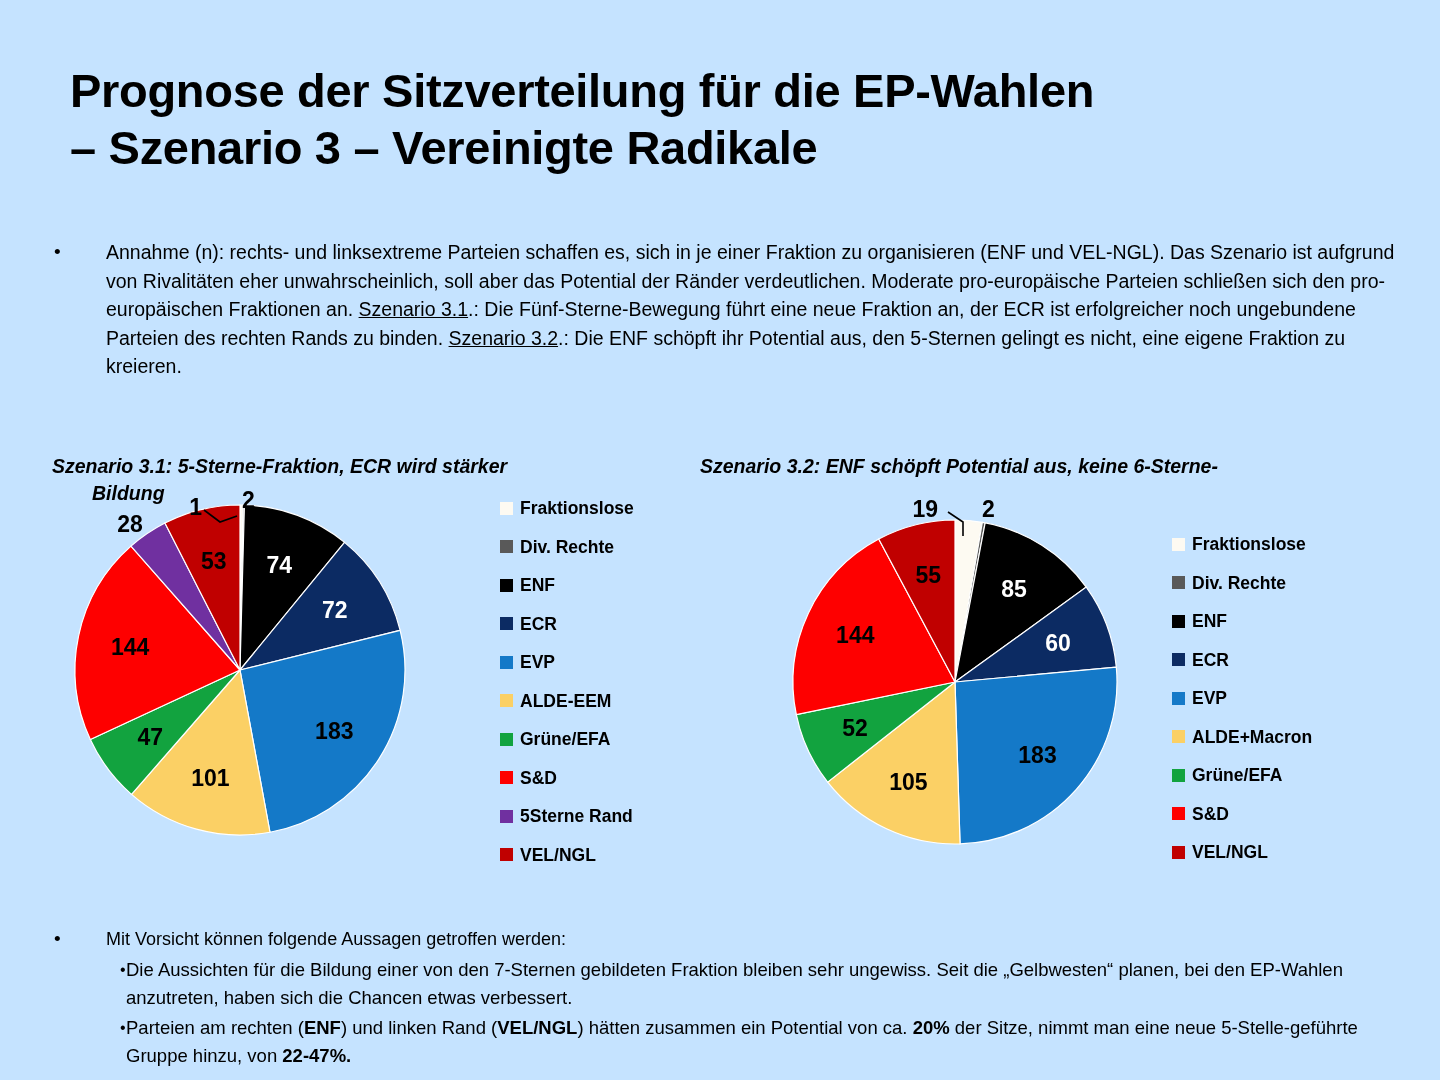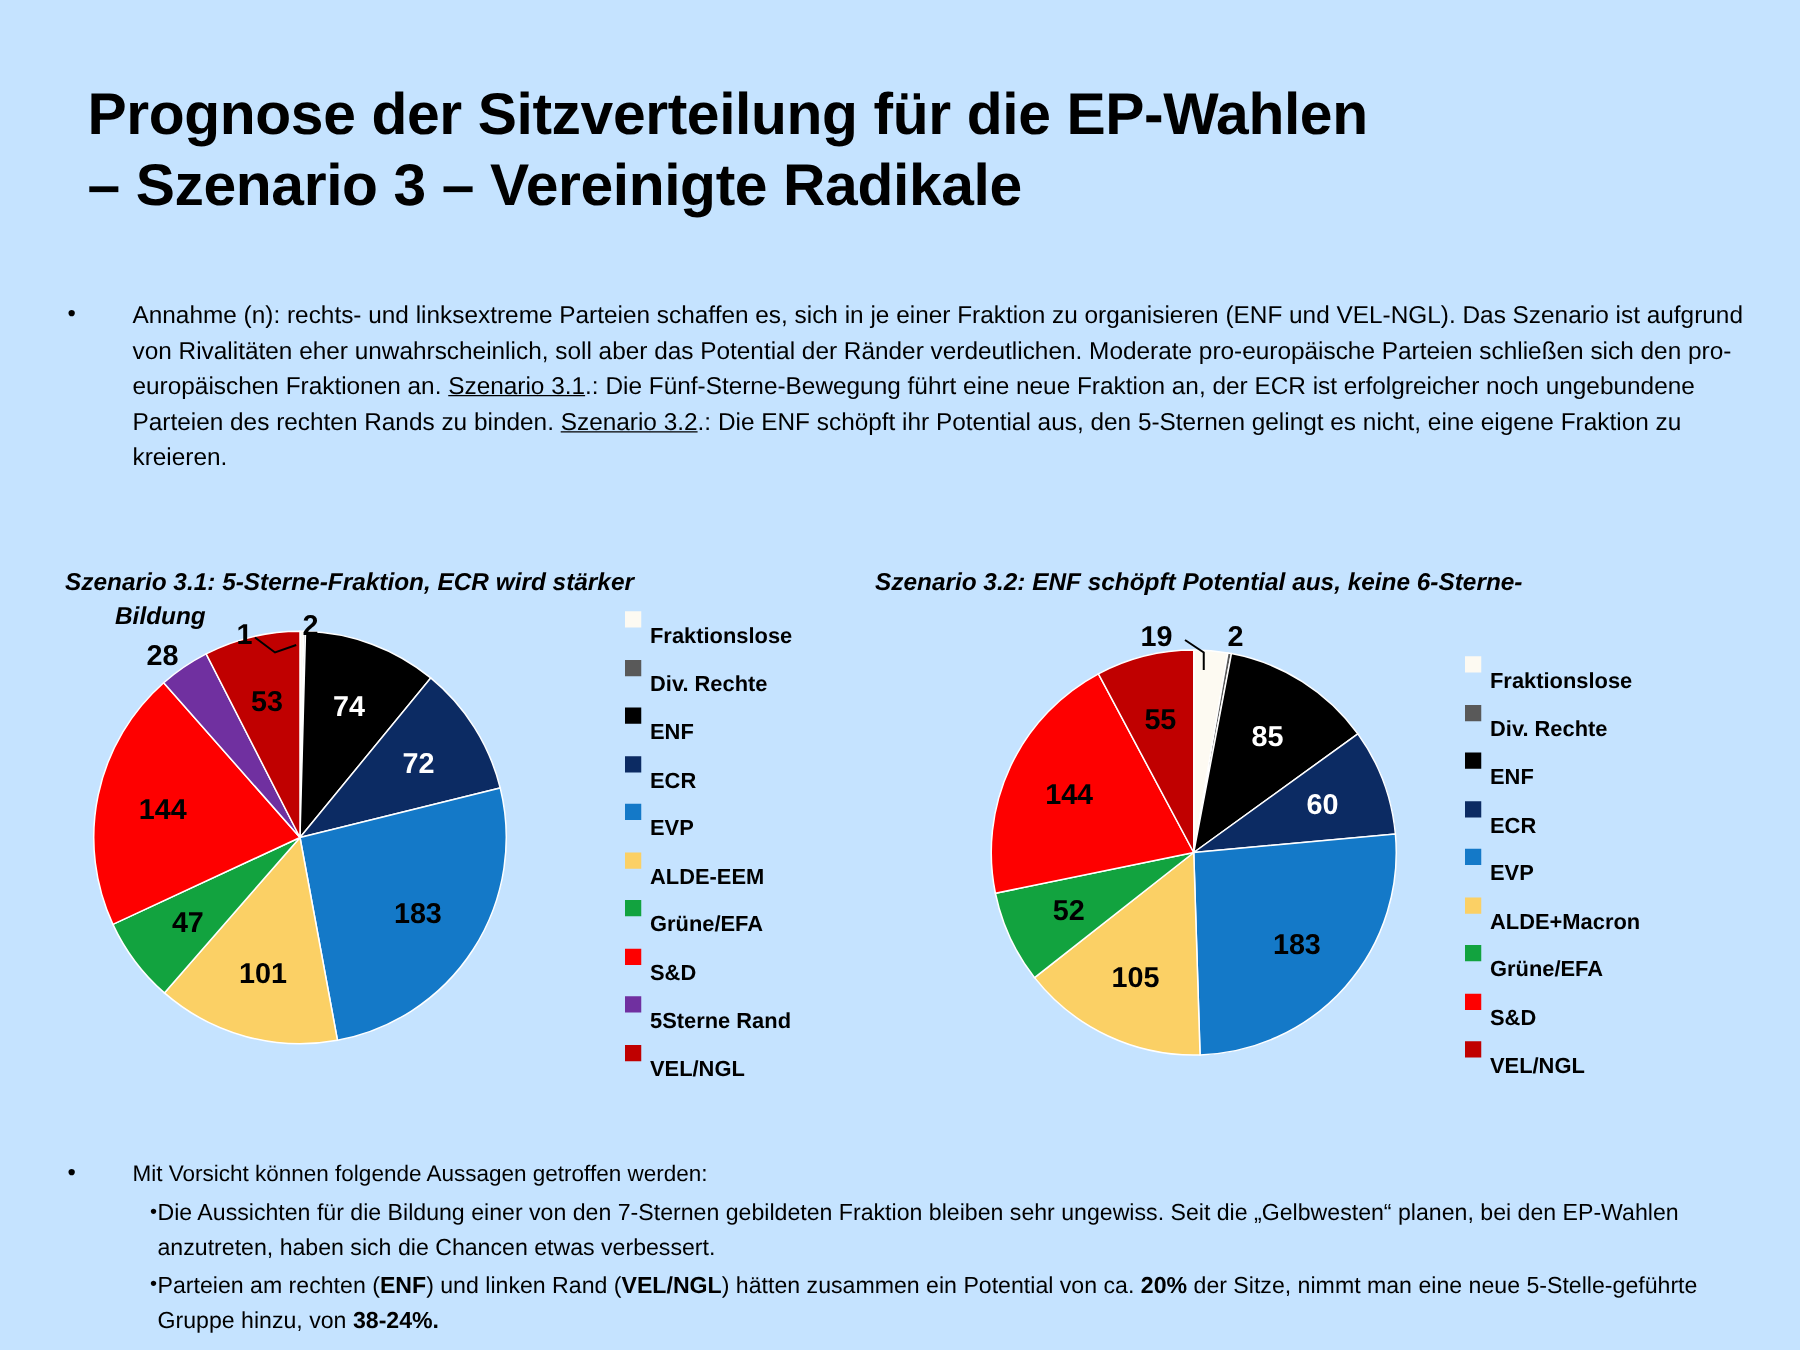--- a/index.html
+++ b/index.html
@@ -83,21 +83,21 @@
   .legend {
     position: absolute;
     font-size: 17.5px;
     font-weight: bold;
     line-height: 38.5px;
   }
   .legend-left  { left: 500px; top: 489px; }
   .legend-right { left: 1172px; top: 525px; }
   .legend-item {
     display: flex;
-    align-items: flex-start;
+    align-items: center;
     white-space: nowrap;
   }
   .legend-swatch {
     width: 13px;
     height: 13px;
     margin-right: 7px;
     flex: 0 0 13px;
   }
 
   
@@ -301,15 +301,15 @@
   <div class="bullet-row">
     <div class="bullet-dot">•</div>
     <div class="bottom-head">Mit Vorsicht können folgende Aussagen getroffen werden:</div>
   </div>
   <div class="sub-row">
     <div class="sub-dot">•</div>
     <div class="sub-text">Die Aussichten für die Bildung einer von den 7-Sternen gebildeten Fraktion bleiben sehr ungewiss. Seit die „Gelbwesten“ planen, bei den EP-Wahlen anzutreten, haben sich die Chancen etwas verbessert.</div>
   </div>
   <div class="sub-row">
     <div class="sub-dot">•</div>
-    <div class="sub-text"><span>Parteien am rechten (</span><b>ENF</b><span>) und linken Rand (</span><b>VEL/NGL</b><span>) hätten zusammen ein Potential von ca. </span><b>20%</b><span> der Sitze, nimmt man eine neue 5-Stelle-geführte Gruppe hinzu, von </span><b>38-24%.</b></div>
+    <div class="sub-text"><span>Parteien am rechten (</span><b>ENF</b><span>) und linken Rand (</span><b>VEL/NGL</b><span>) hätten zusammen ein Potential von ca. </span><b>20%</b><span> der Sitze, nimmt man eine neue 5-Stelle-geführte Gruppe hinzu, von </span><b>22-47%.</b></div>
   </div>
 </div>
 
 </body></html>

